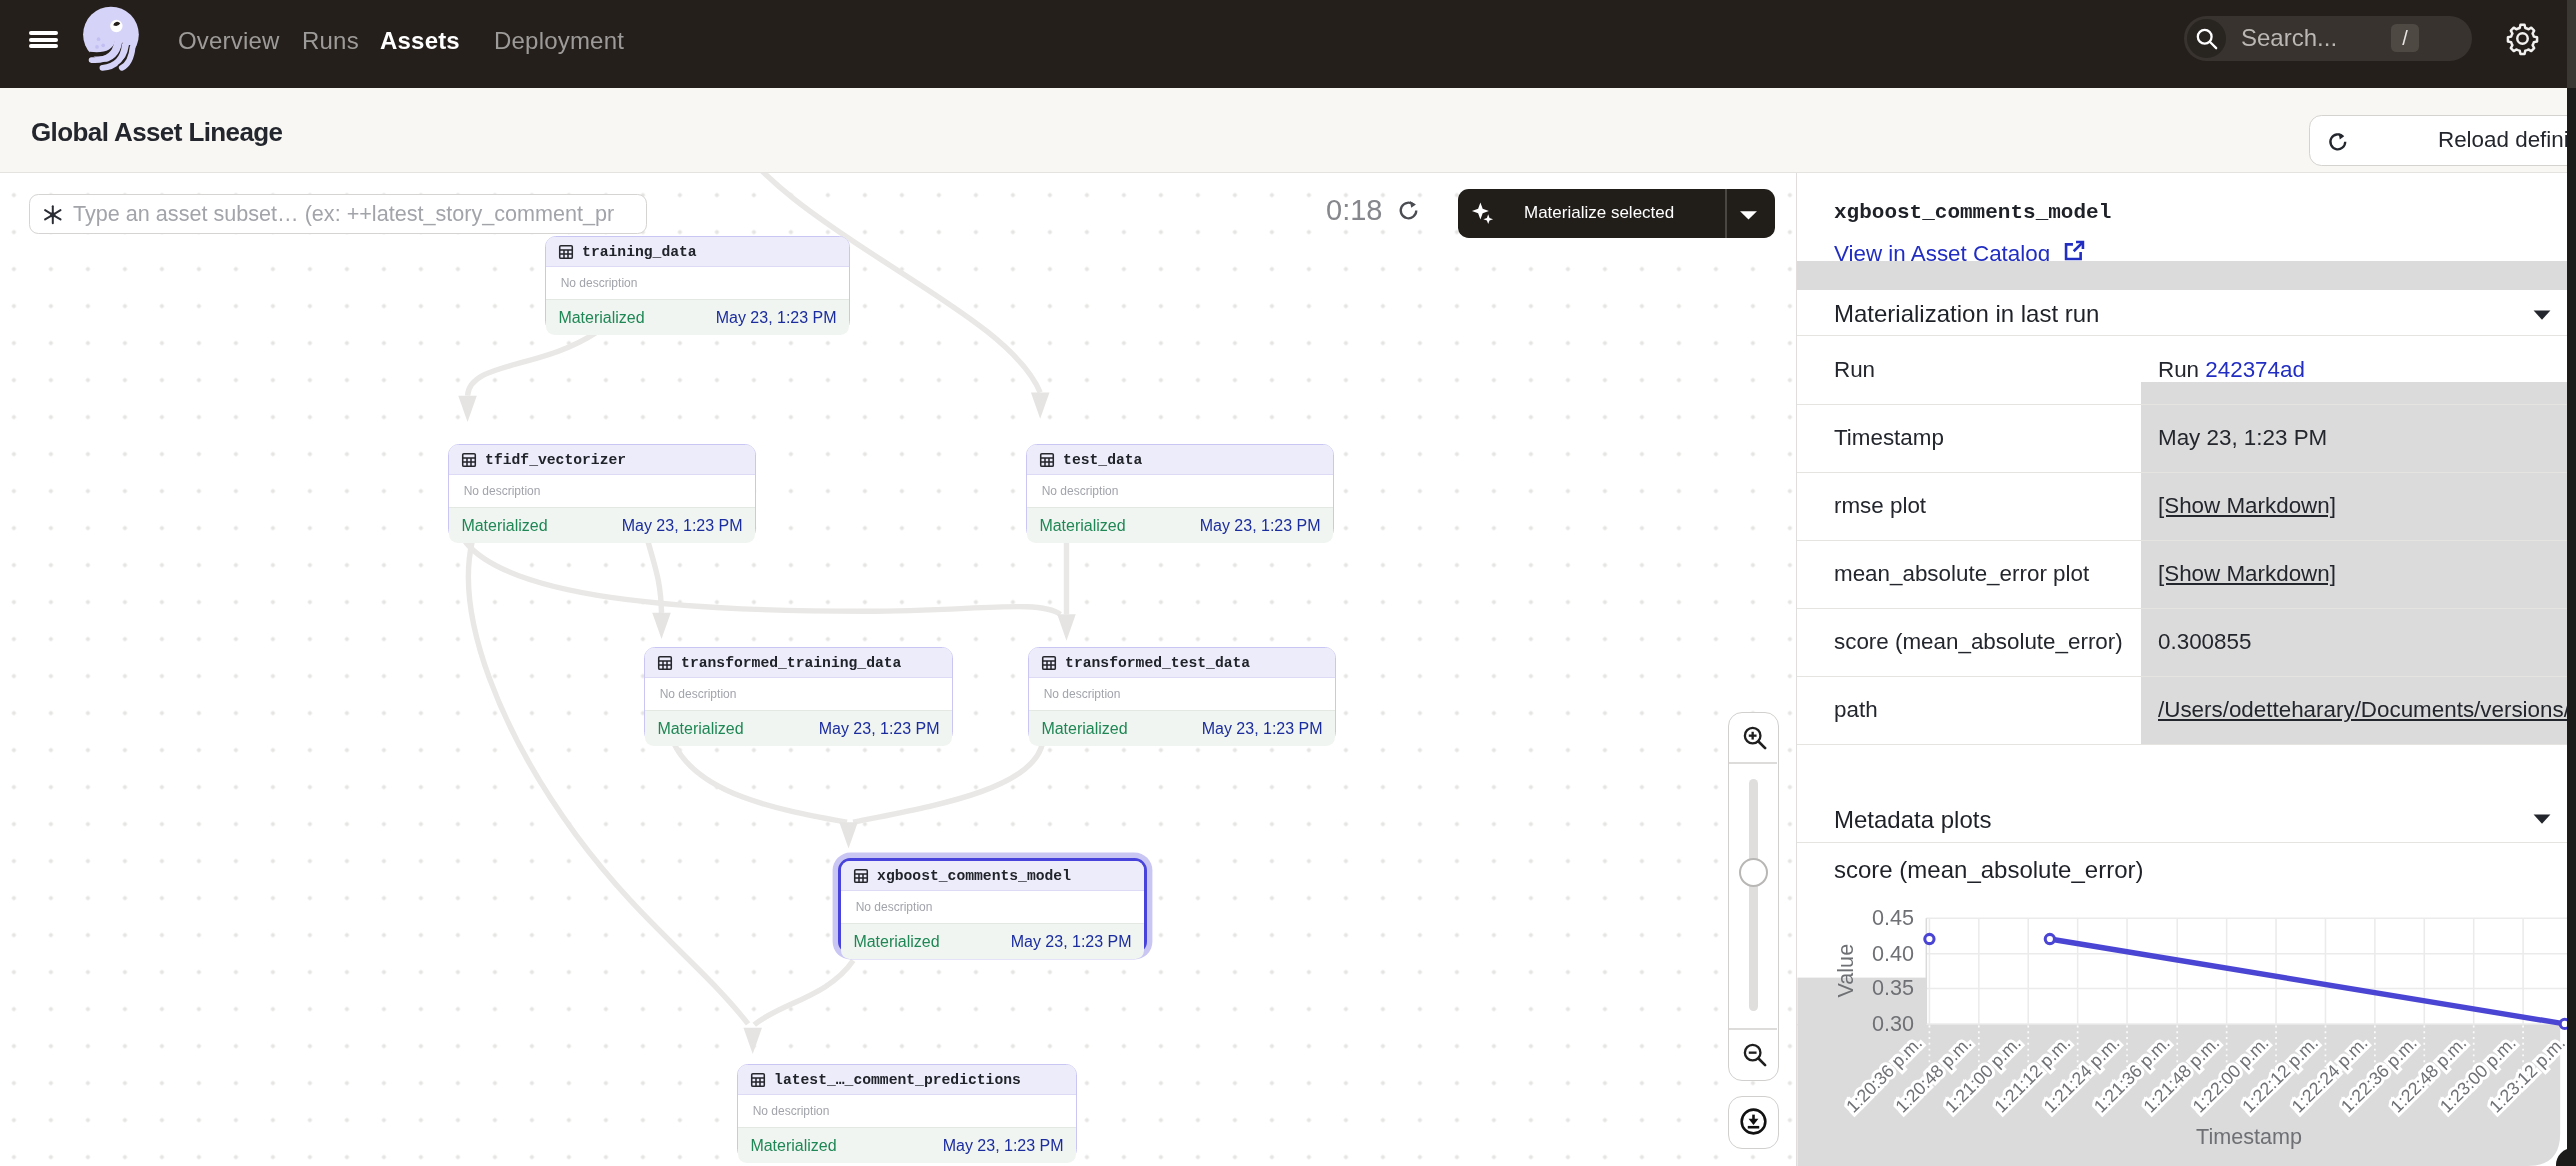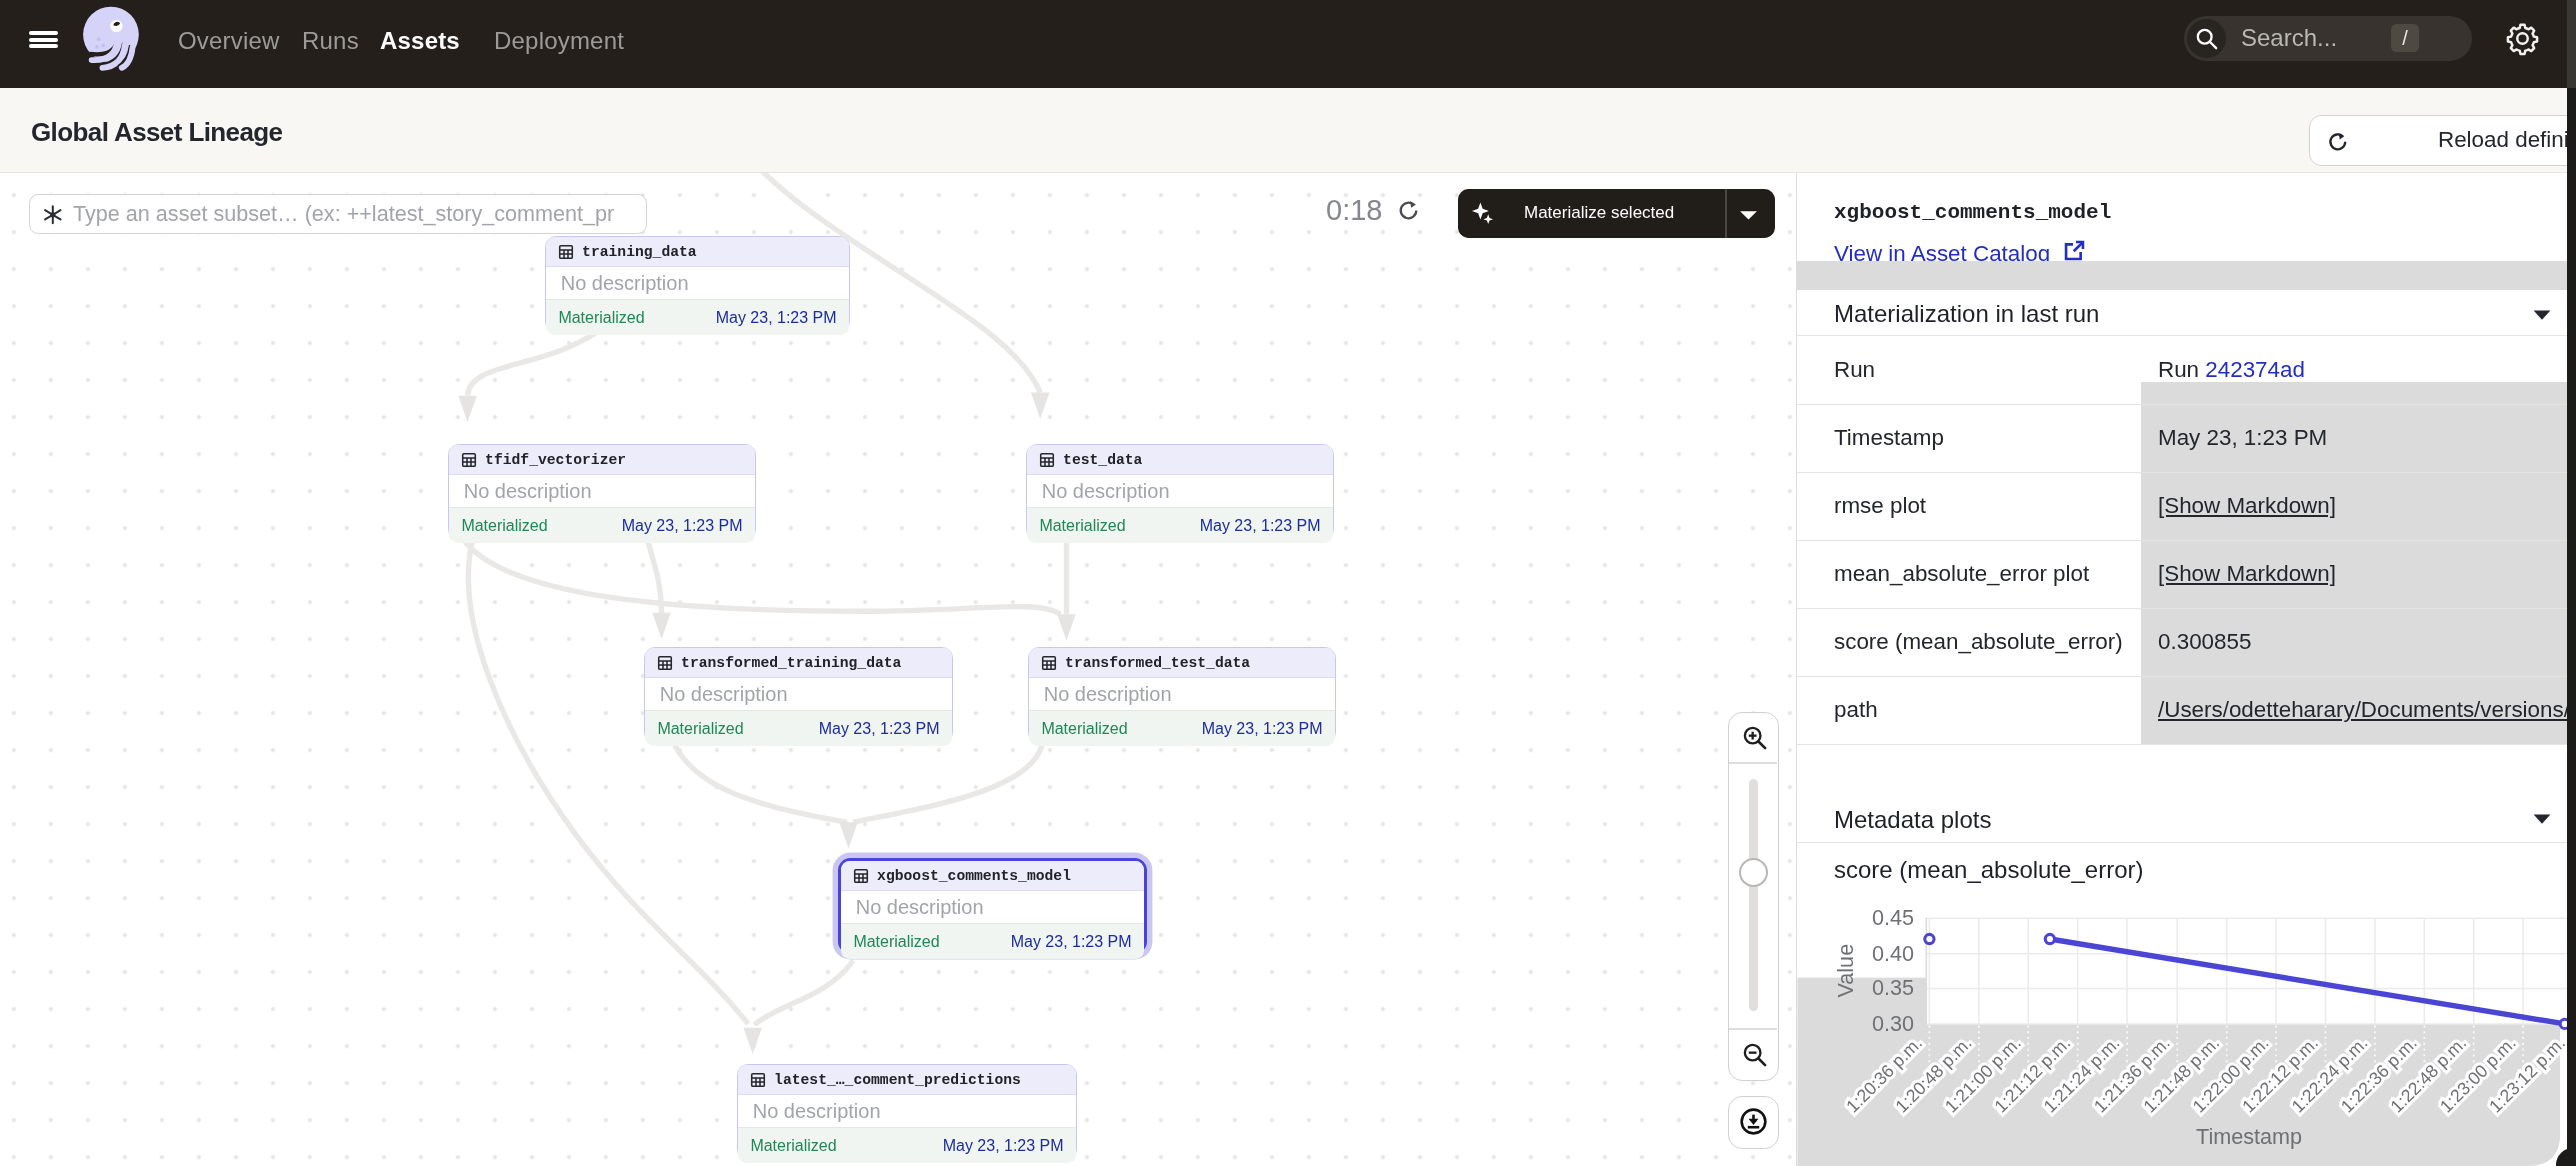--- a/index.html
+++ b/index.html
@@ -27,21 +27,21 @@
 #assetinput .ph{position:absolute;left:43px;top:0;height:37px;line-height:37px;font-size:21.6px;color:#A2A4AA}
 #timer{position:absolute;left:1326px;top:21px;width:77px;font-size:29px;color:#85878C}
 #matbtn{position:absolute;left:1458px;top:15.5px;width:317px;height:49px;background:#211E1A;border-radius:10.8px;color:#fff}
 #matbtn .t{position:absolute;left:66px;top:0;line-height:48px;font-size:17px}
 #matbtn .div{position:absolute;left:267px;top:0;width:1.5px;height:49px;background:#4A4641}
 
 .node{position:absolute;background:#fff;border:1.5px solid #C9C6F3;border-radius:10.8px}
 .node .hd{height:30px;background:#EDECFA;border-bottom:0.8px solid #DDDAF6;border-radius:8.5px 8.5px 0 0;display:flex;align-items:center;padding-left:12.4px}
 .node .hd svg{flex:0 0 auto}
 .node .hd span{font-family:Liberation Mono, monospace;font-weight:bold;font-size:14.7px;color:#202329;margin-left:7.7px;letter-spacing:0}
-.node .bd{height:32px;line-height:32px;padding-left:14.7px;font-size:20px;color:#A2A4AB}
+.node .bd{height:32px;line-height:32px;padding-left:14.7px;font-size:12px;color:#A2A4AB}
 .node .ft{height:36px;background:#F1F5F1;border-top:0.8px solid #E3E8E3;border-radius:0 0 8.5px 8.5px;display:flex;align-items:center;justify-content:space-between;padding:0 12.4px;font-size:16px}
 .node .ft .m{color:#1E8755}
 .node .ft .d{color:#1B2D9E}
 .node.sel{border:3.1px solid #4843DA;border-radius:12.4px;box-shadow:0 0 0 5.4px #C9C6F3}
 .node.sel .hd{border-radius:8.5px 8.5px 0 0}
 
 #zoomctl{position:absolute;left:1728px;top:539px;width:51px;height:369px;background:#fff;border:1.5px solid #D2D0CE;border-radius:14px}
 #zoomctl .sep{position:absolute;left:0;width:48px;height:1.5px;background:#DEDCDA}
 #zoomtrack{position:absolute;left:20px;top:66px;width:9.3px;height:232px;background:#DFDEDD;border-radius:4.6px}
 #zoomknob{position:absolute;left:10px;top:145px;width:29px;height:29px;border-radius:14.7px;background:#fff;border:2.3px solid #B9B7B5}

